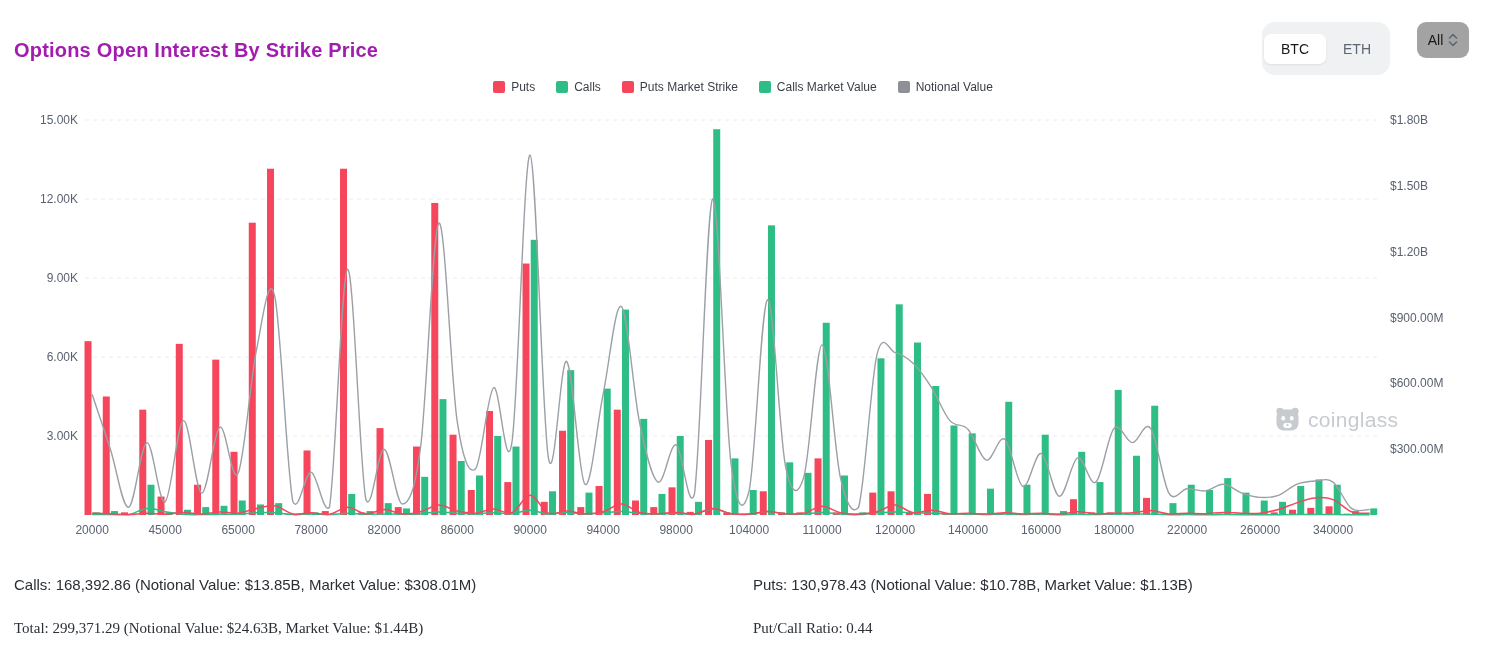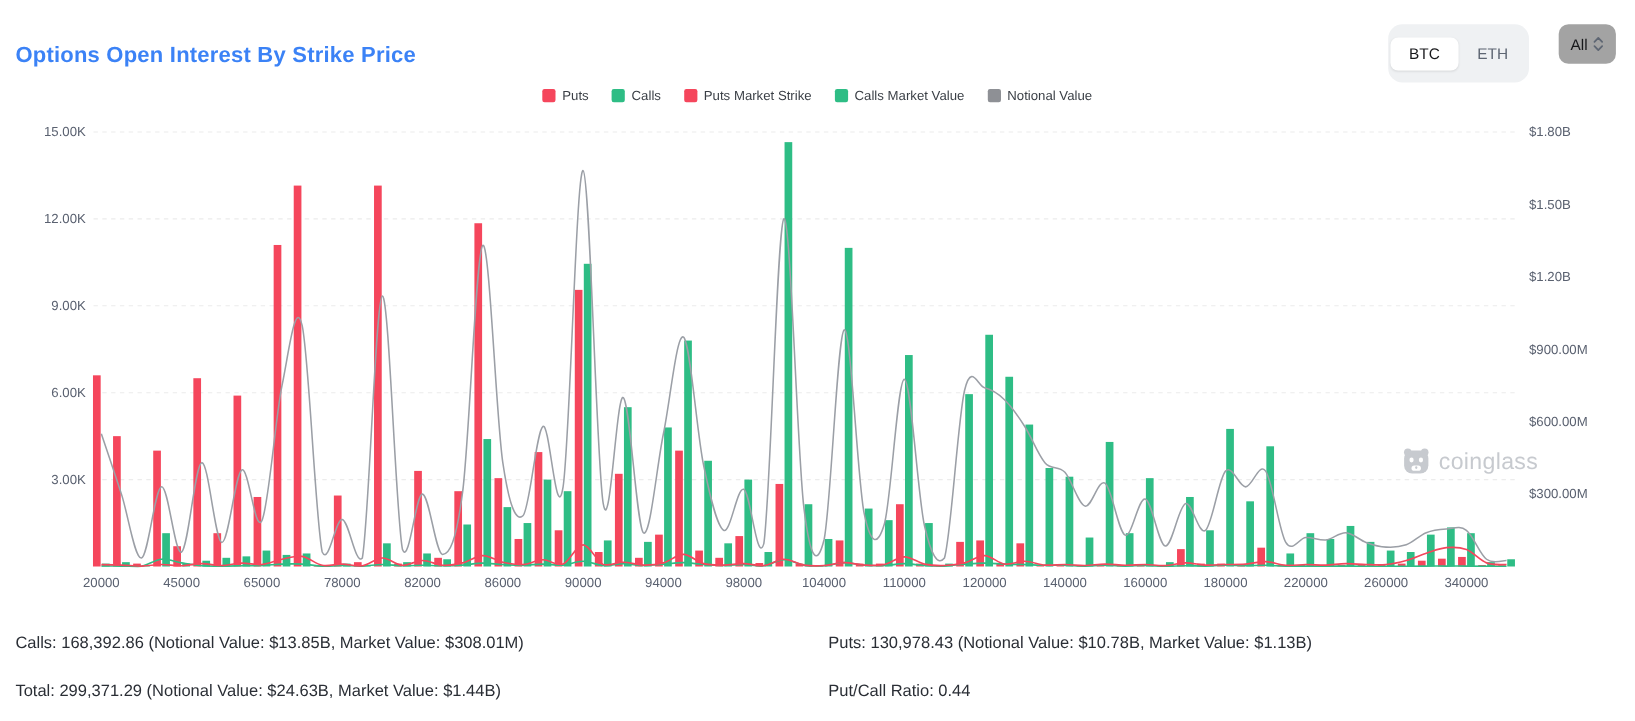--- a/index.html
+++ b/index.html
@@ -1,18 +1,18 @@
 <!DOCTYPE html>
 <html><head>
 <meta charset="utf-8">
 <style>
   html,body{margin:0;padding:0;background:#fff;}
   body{width:1486px;height:655px;position:relative;overflow:hidden;
        font-family:"Liberation Sans",sans-serif;-webkit-font-smoothing:antialiased;}
-  .page-title{position:absolute;left:14px;top:26px;font-size:20px;font-weight:700;color:#3b82f6;letter-spacing:.2px;}
+  .page-title{position:absolute;left:14px;top:26px;font-size:20px;font-weight:700;color:#a21caf;letter-spacing:.2px;}
   
   .segmented{position:absolute;left:1262px;top:22px;height:53px;background:#eff1f3;border-radius:13px;
              display:flex;align-items:center;padding:2px;box-sizing:border-box;}
   .seg-btn{height:30px;min-width:62px;border:none;background:transparent;border-radius:7px;
            font-family:"Liberation Sans",sans-serif;font-size:14px;color:#5e6673;cursor:pointer;padding:0 14px;}
   .seg-btn.active{background:#fff;color:#17181b;box-shadow:0 1px 2px rgba(0,0,0,.08);}
   
   .all-select{position:absolute;left:1417px;top:22px;height:36px;width:52px;background:#a3a3a3;border:none;
               border-radius:9px;display:flex;align-items:center;justify-content:center;gap:5px;cursor:pointer;
               font-family:"Liberation Sans",sans-serif;font-size:14px;color:#17181b;}
@@ -21,21 +21,21 @@
   .legend-item{display:flex;align-items:center;gap:6px;cursor:pointer;}
   .legend-swatch{width:12px;height:12px;border-radius:2px;display:inline-block;}
   .legend-label{font-size:12px;color:#3a3f46;}
   
   #chart-wrap{position:absolute;left:0;top:100px;width:1486px;height:450px;}
   
   .watermark{position:absolute;left:1274px;top:406px;display:flex;align-items:center;gap:7px;pointer-events:none;}
   .watermark-text{font-size:21px;font-weight:400;color:#c7cacf;letter-spacing:.3px;}
   
   .stat{position:absolute;font-size:15px;color:#2a2e35;}
-  .stat.r1{top:576px;} .stat.r2{top:620px;}
+  .stat.r1{top:576px;} .stat.r2{top:620px;font-family:Liberation Serif, serif;}
   .stat.c1{left:14px;} .stat.c2{left:753px;}
 </style>
 </head>
 <body>
 
 <h1 class="page-title">Options Open Interest By Strike Price</h1>
 
 <div class="segmented">
   <button class="seg-btn active">BTC</button>
   <button class="seg-btn">ETH</button>

